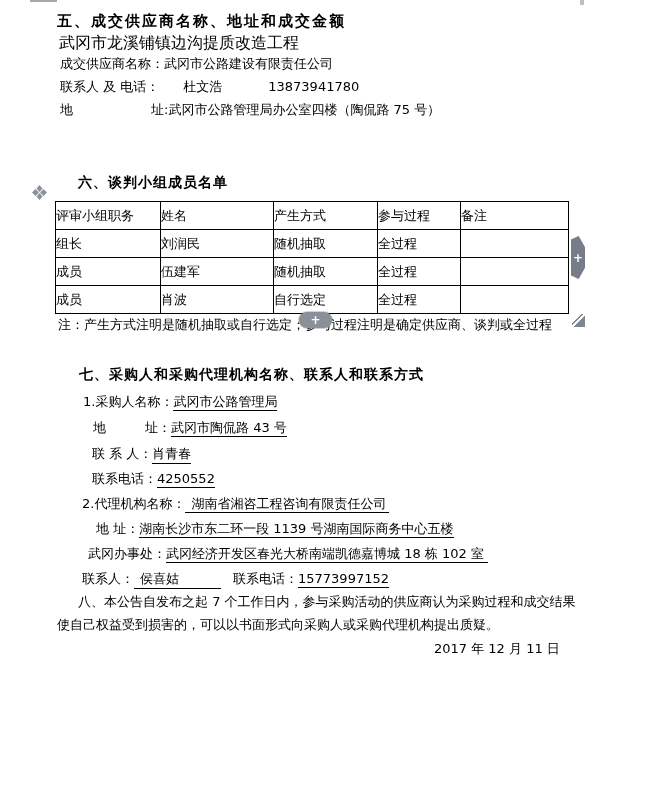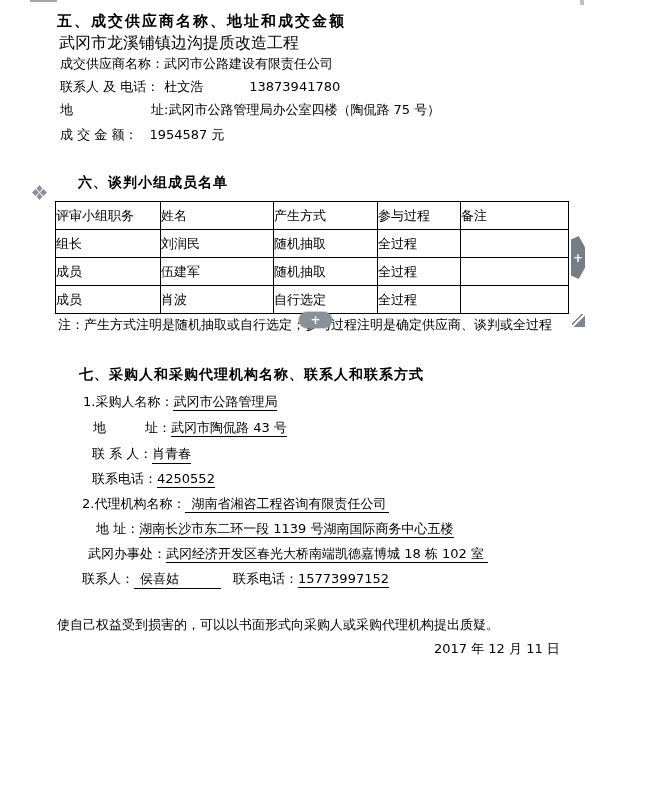--- a/index.html
+++ b/index.html
@@ -12,21 +12,21 @@
     overflow:hidden;
   }
   .line{position:absolute;white-space:pre;font-size:13px;line-height:1.25;}
   .h1{position:absolute;white-space:pre;font-weight:bold;font-size:15px;letter-spacing:2px;line-height:1.2;}
   .h2{position:absolute;white-space:pre;font-weight:bold;font-size:14px;letter-spacing:1px;line-height:1.2;}
   .project{position:absolute;white-space:pre;font-size:16px;line-height:1.2;}
   .uv{border-bottom:1px solid #000;padding-bottom:1px;}
   .pad-u{padding-left:6px;padding-right:3px;}
   .gap-lg{margin-left:46px;}
   .gap-md{margin-left:12px;}
-  .gap-sm{margin-left:5px;}
+  .gap-sm{margin-left:24px;}
   .minw{display:inline-block;min-width:78px;}
   .minw2{display:inline-block;min-width:26px;}
 
   table.members{
     position:absolute;left:55px;top:201px;width:513px;
     border-collapse:collapse;table-layout:fixed;
   }
   table.members th,table.members td{
     border:1px solid #000;
     font-weight:normal;font-size:13px;
@@ -68,21 +68,20 @@
 
   <div class="h1" style="left:57px;top:12px;">五、成交供应商名称、地址和成交金额</div>
   <div class="project" style="left:59px;top:33px;">武冈市龙溪铺镇边沟提质改造工程</div>
 
   <div class="line" style="left:60px;top:56px;"><span>成交供应商名称：</span><span>武冈市公路建设有限责任公司</span></div>
 
   <div class="line" style="left:60px;top:79px;"><span>联系人 及 电话：</span><span class="gap-sm">杜文浩</span><span class="gap-lg">13873941780</span></div>
 
   <div class="line" style="left:60px;top:102px;"><span>地　　　　　　址:</span><span>武冈市公路管理局办公室四楼（陶侃路 75 号）</span></div>
 
-  <div class="line" style="left:60px;top:127px;"><span>成 交 金 额：</span><span class="gap-md">1954587 元</span></div>
 
   <div class="h2" style="left:78px;top:174px;">六、谈判小组成员名单</div>
 
   <div class="move-handle">
     <svg width="15" height="15" viewBox="0 0 15 15">
       <polygon points="7.5,0 10.5,3.5 7.5,7 4.5,3.5" fill="#8a919b"></polygon>
       <polygon points="11.5,4 15,7.5 11.5,11 8,7.5" fill="#8a919b"></polygon>
       <polygon points="7.5,8 10.5,11.5 7.5,15 4.5,11.5" fill="#8a919b"></polygon>
       <polygon points="3.5,4 7,7.5 3.5,11 0,7.5" fill="#8a919b"></polygon>
     </svg>
@@ -149,16 +148,17 @@
   <div class="line" style="left:92px;top:471px;"><span>联系电话：</span><span class="uv">4250552</span></div>
 
   <div class="line" style="left:82px;top:496px;"><span>2.代理机构名称：</span><span class="uv pad-u">湖南省湘咨工程咨询有限责任公司</span></div>
 
   <div class="line" style="left:96px;top:521px;"><span>地 址：</span><span class="uv">湖南长沙市东二环一段 1139 号湖南国际商务中心五楼</span></div>
 
   <div class="line" style="left:88px;top:546px;"><span>武冈办事处：</span><span class="uv">武冈经济开发区春光大桥南端凯德嘉博城 18 栋 102 室 </span></div>
 
   <div class="line" style="left:82px;top:571px;"><span>联系人：</span><span class="uv minw pad-u">侯喜姑</span><span class="gap-md">联系电话：</span><span class="uv">15773997152</span></div>
 
+  <div class="line" style="left:78px;top:594px;">八、本公告自发布之起 7 个工作日内，参与采购活动的供应商认为采购过程和成交结果</div>
   <div class="line" style="left:57px;top:617px;">使自己权益受到损害的，可以以书面形式向采购人或采购代理机构提出质疑。</div>
   <div class="line" style="left:434px;top:641px;">2017 年 12 月 11 日</div>
 
 </div>
 
 </body></html>

